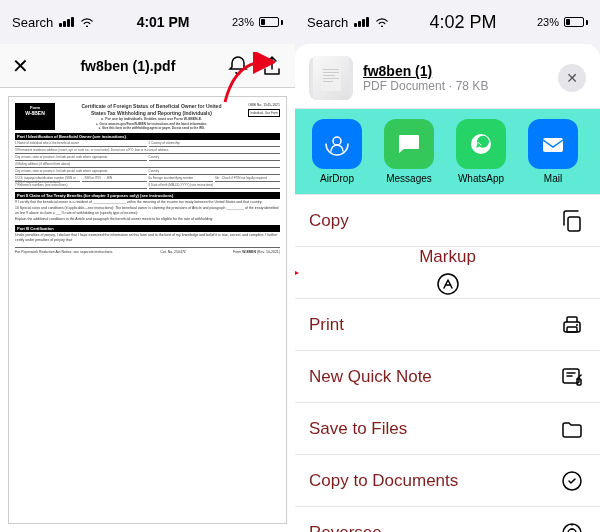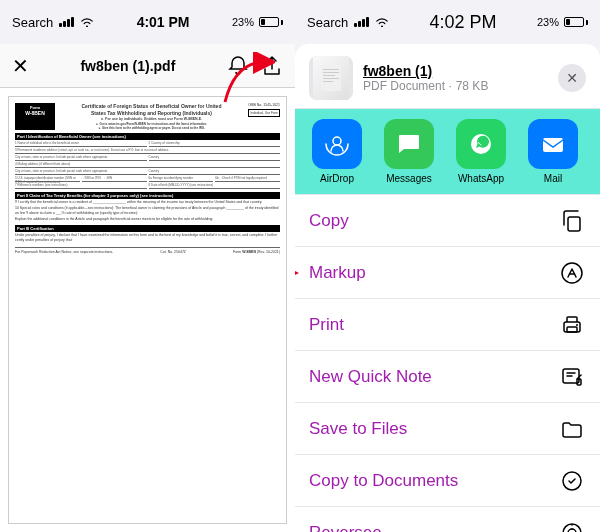--- a/index.html
+++ b/index.html
@@ -296,21 +296,21 @@
       cursor: pointer;
       position: relative;
     }
 
     .action-item:last-child {
       border-bottom: none;
     }
 
     .action-label {
       font-size: 17px;
-      color: #a21caf;
+      color: #7f1d1d;
       font-weight: 400;
     }
 
     .action-icon {
       width: 28px;
       height: 28px;
       display: flex;
       align-items: center;
       justify-content: center;
       color: #000;
@@ -625,21 +625,21 @@
     <div class="action-item">
       <span class="action-label">Copy</span>
       <div class="action-icon">
         <svg width="24" height="24" viewBox="0 0 24 24" fill="none">
           <rect x="8" y="8" width="12" height="14" rx="2" stroke="#000" stroke-width="1.5"></rect>
           <path d="M4 16V4a2 2 0 0 1 2-2h12" stroke="#000" stroke-width="1.5" stroke-linecap="round"></path>
         </svg>
       </div>
     </div>
 
-    <div class="action-item" style="position:relative;">
+    <div class="action-item" style="position:relative;flex-direction:column;">
 
       <svg style="position:absolute;left:-70px;top:50%;transform:translateY(-50%);z-index:10;" width="80" height="40" viewBox="0 0 80 40">
         <defs>
           <marker id="ah2" markerWidth="8" markerHeight="8" refX="6" refY="4" orient="auto">
             <path d="M0,0 L8,4 L0,8 Z" fill="#e8001c"></path>
           </marker>
         </defs>
         <path d="M10,20 L68,20" stroke="#e8001c" stroke-width="3" fill="none" marker-end="url(#ah2)"></path>
       </svg>
       <span class="action-label">Markup</span>

